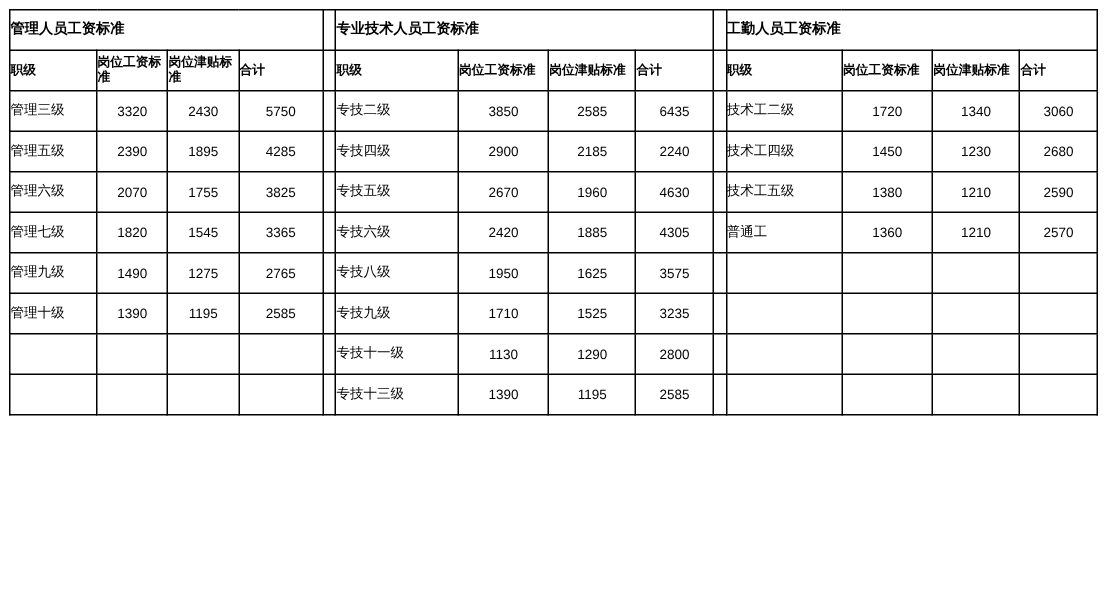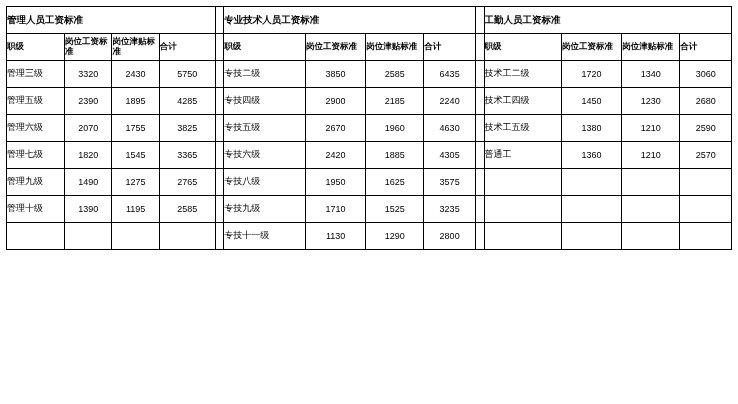--- a/index.html
+++ b/index.html
@@ -239,15 +239,31 @@
       <td class="num">1290</td>
       <td class="num">2800</td>
       <td class="gap"></td>
       <td class="nob"></td>
       <td class="nob"></td>
       <td class="nob"></td>
       <td class="nob"></td>
     </tr>
 
 
+    <tr>
+      <td class="blank"></td>
+      <td class="blank"></td>
+      <td class="blank"></td>
+      <td class="blank"></td>
+      <td class="gap"></td>
+      <td class="lvl">专技十三级</td>
+      <td class="num">1390</td>
+      <td class="num">1195</td>
+      <td class="num">2585</td>
+      <td class="gap"></td>
+      <td class="nob"></td>
+      <td class="nob"></td>
+      <td class="nob"></td>
+      <td class="nob"></td>
+    </tr>
   </tbody>
     </table>
 </div>
 
 </body></html>

